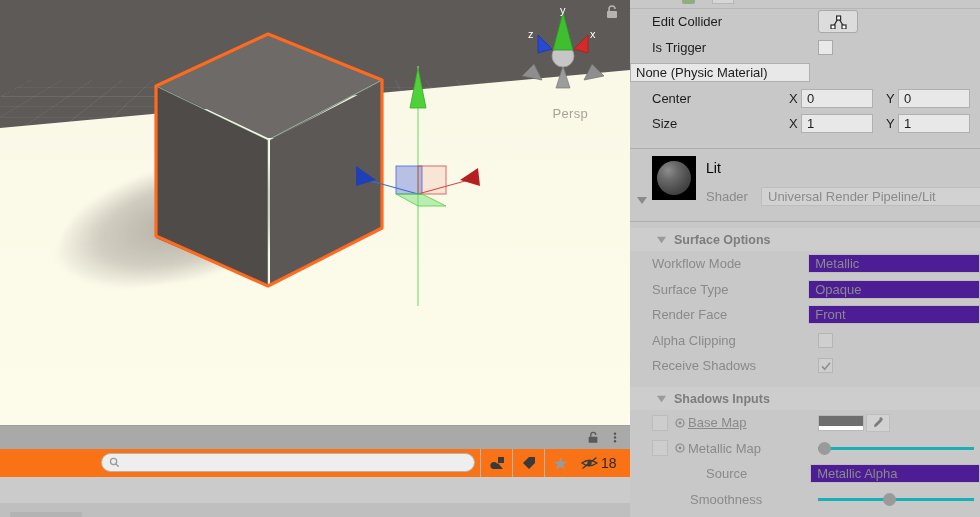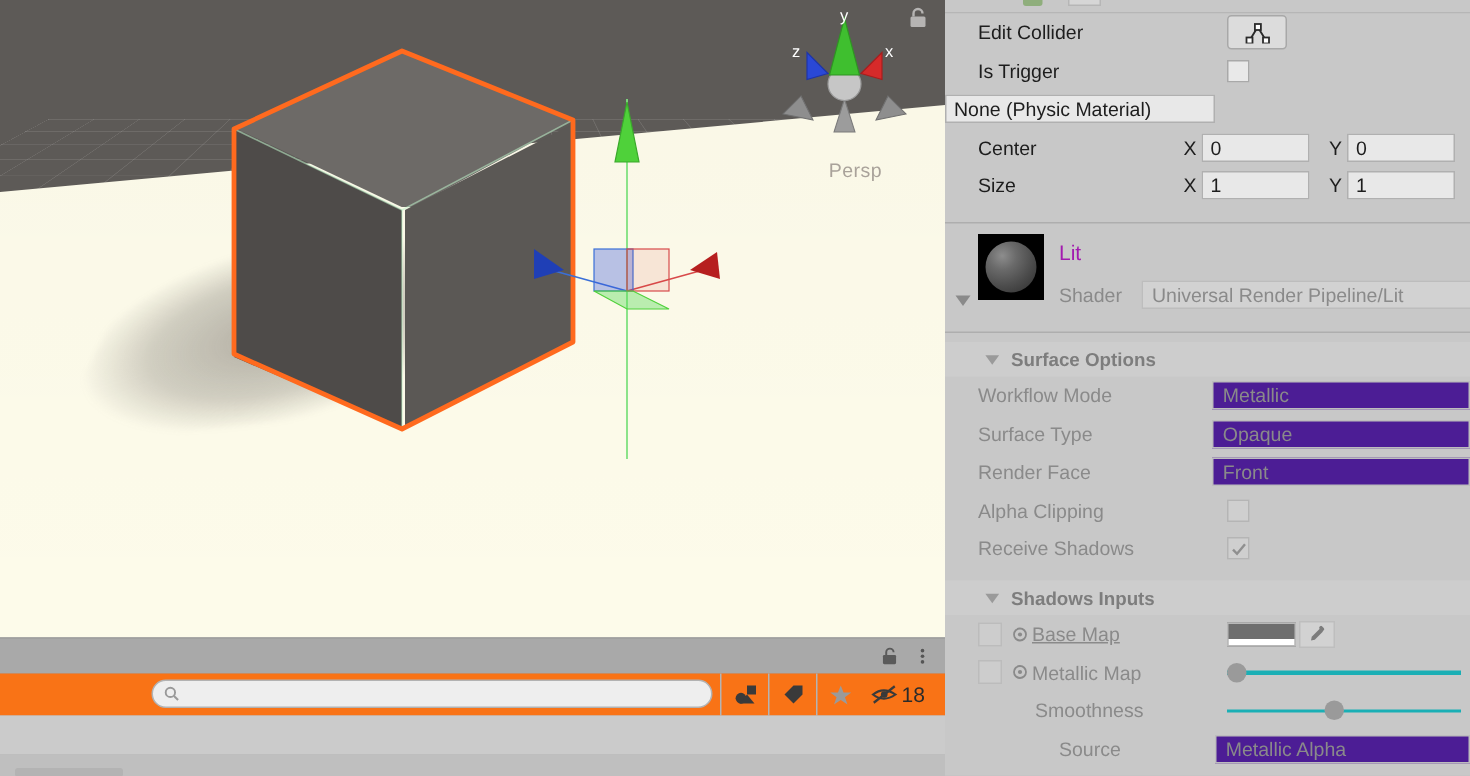--- a/index.html
+++ b/index.html
@@ -107,21 +107,21 @@
     display:flex;align-items:center;padding-left:5px;font-size:13px;color:#1d1d1d;margin-right:10px;}
 
   .sep{position:absolute;left:0;width:350px;height:1px;background:#aeaeae;}
 
   
   .mat-header{position:absolute;left:0;top:150px;width:350px;height:68px;background:#c8c8c8;}
   .mat-foldout{position:absolute;left:6px;top:44px;}
   .mat-preview{position:absolute;left:22px;top:6px;width:44px;height:44px;background:#000;}
   .mat-preview .sphere{position:absolute;left:5px;top:5px;width:34px;height:34px;border-radius:50%;
     background:radial-gradient(circle at 33% 28%, #8d8d8d 0%, #6a6a6a 28%, #4b4b4b 62%, #2c2c2c 100%);}
-  .mat-name{position:absolute;left:76px;top:10px;font-size:14px;color:#a21caf;text-align:right;}
+  .mat-name{position:absolute;left:76px;top:10px;font-size:14px;color:#000000;text-align:right;}
   .mat-shader-lbl{position:absolute;left:76px;top:39px;font-size:13px;color:#8a8a8a;}
   .mat-shader-field{position:absolute;left:131px;top:37px;width:240px;height:19px;background:#d2d2d2;border:1px solid #bdbdbd;
     box-sizing:border-box;display:flex;align-items:center;padding-left:6px;font-size:13px;color:#8a8a8a;}
 
   .foldout-hdr{position:relative;height:23px;display:flex;align-items:center;background:#cdcdcd;}
   .foldout-hdr .tri{margin-left:26px;margin-right:7px;}
   .foldout-hdr .t{font-size:12.5px;font-weight:bold;color:#7d7d7d;text-align:center;}
 
   .surface-opts{position:absolute;left:0;top:228px;width:350px;}
   .drop{height:19px;background:#4c1d95;border:1px solid #bdbdbd;box-sizing:border-box;
@@ -406,27 +406,27 @@
           </svg>
           <span>Metallic Map</span>
         </span>
         <div class="slider" style="width:156px;">
           <div class="track"></div>
           <div class="knob" style="left:0px;"></div>
         </div>
       </div>
 
       <div class="row">
+        <span class="lbl" style="padding-left:76px;color:#8a8a8a;width:188px;">Source</span>
+        <div class="drop" style="width:182px;">Metallic Alpha</div>
+      </div>
+
+      <div class="row">
         <span class="lbl" style="padding-left:60px;color:#8a8a8a;width:188px;">Smoothness</span>
         <div class="slider" style="width:156px;">
           <div class="track"></div>
           <div class="knob" style="left:65px;"></div>
         </div>
       </div>
-
-      <div class="row">
-        <span class="lbl" style="padding-left:76px;color:#8a8a8a;width:188px;">Source</span>
-        <div class="drop" style="width:182px;">Metallic Alpha</div>
-      </div>
     </div>
 
   </div>
 </div>
 
 </body></html>

